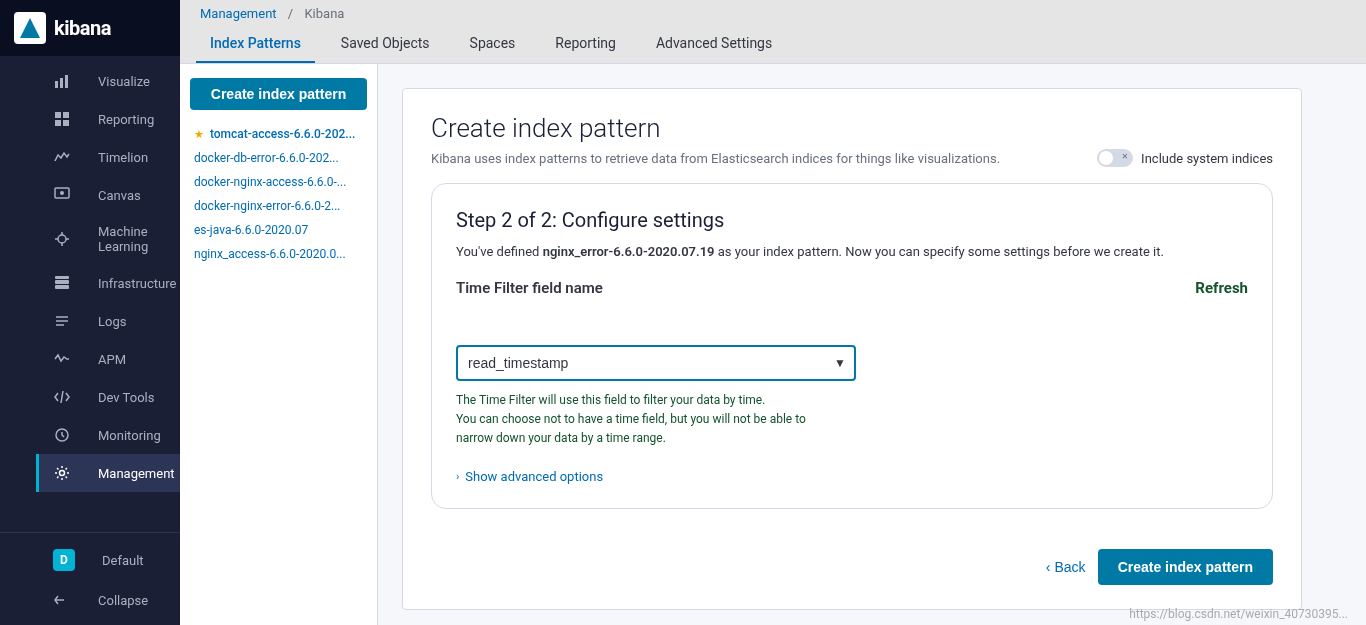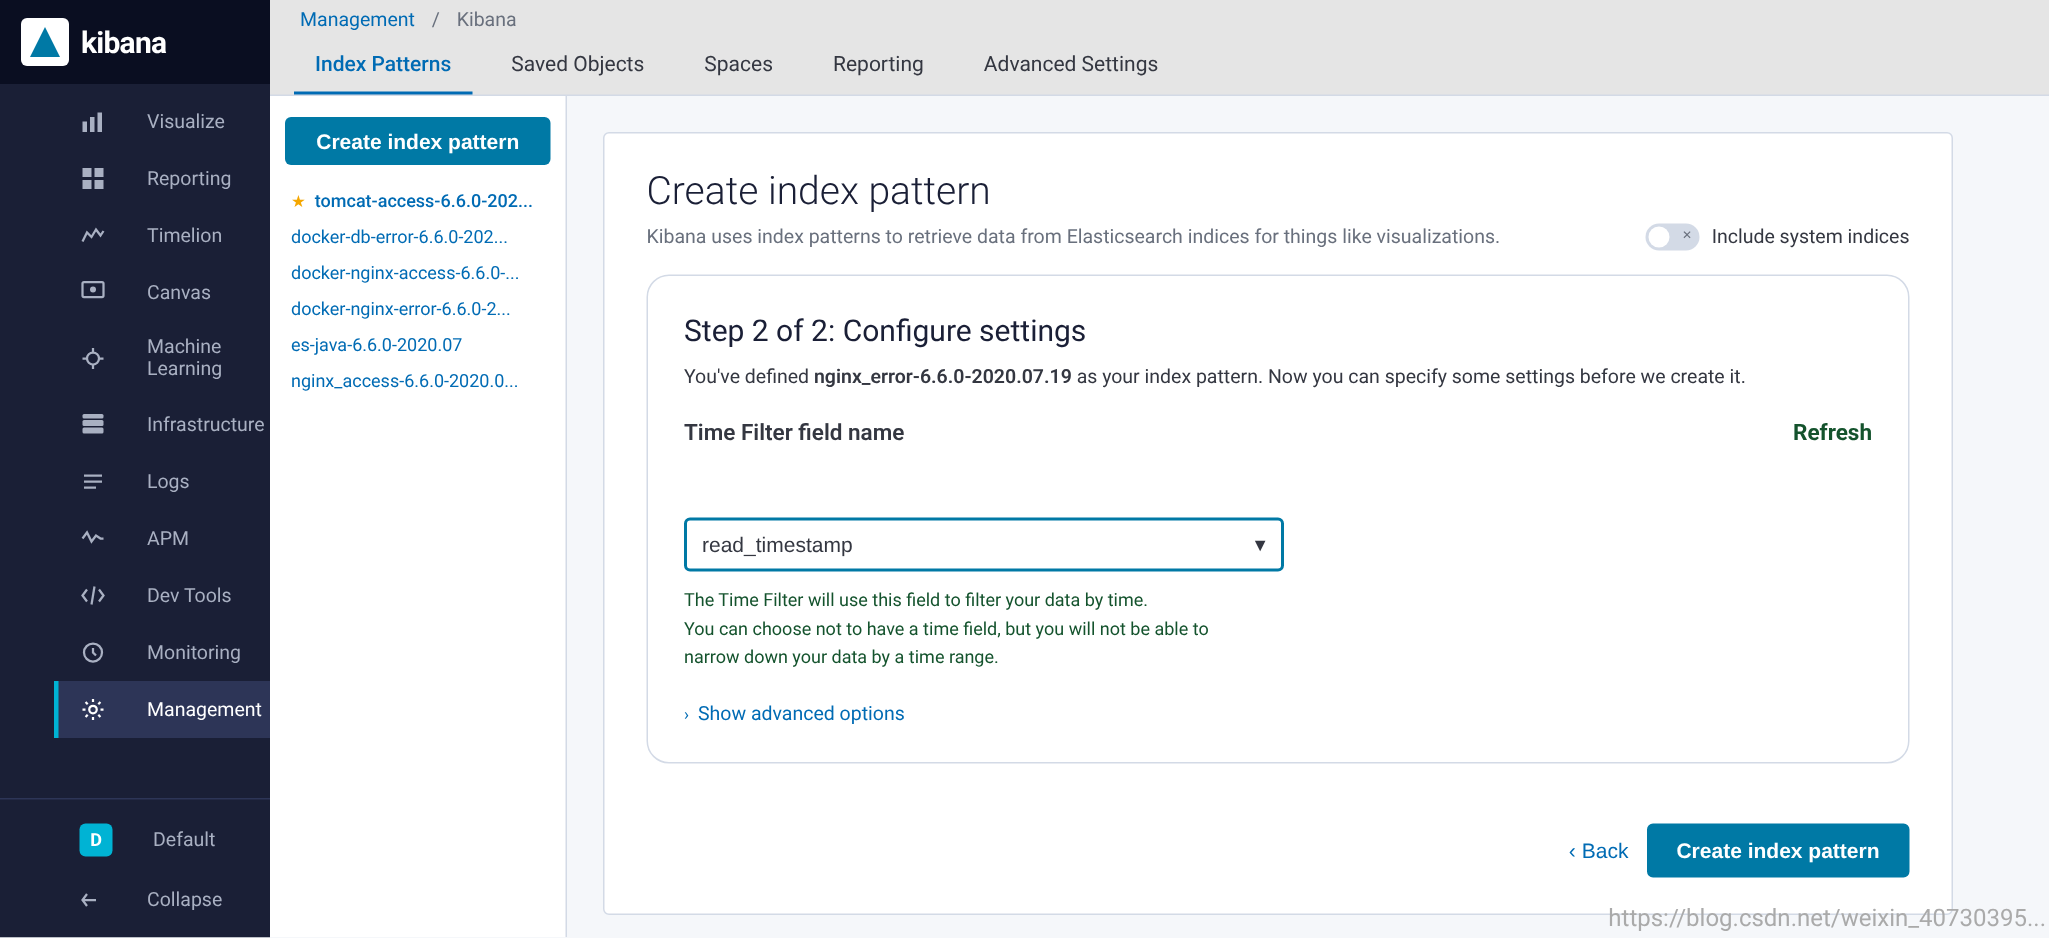--- a/index.html
+++ b/index.html
@@ -328,22 +328,22 @@
     }
 
     
     ::-webkit-scrollbar { width: 6px; }
     ::-webkit-scrollbar-track { background: #f1f1f1; }
     ::-webkit-scrollbar-thumb { background: #c0c0c0; border-radius: 3px; }
 
     .watermark {
       position: fixed;
       bottom: 4px;
-      right: 2px;
-      font-size: 16px;
+      right: 18px;
+      font-size: 12px;
       color: #aaa;
       margin-top: 36px;
     }
   </style>
 </head>
 <body>
 
 <aside class="sidebar">
   <div class="sidebar-logo">
     <div class="logo-box">

